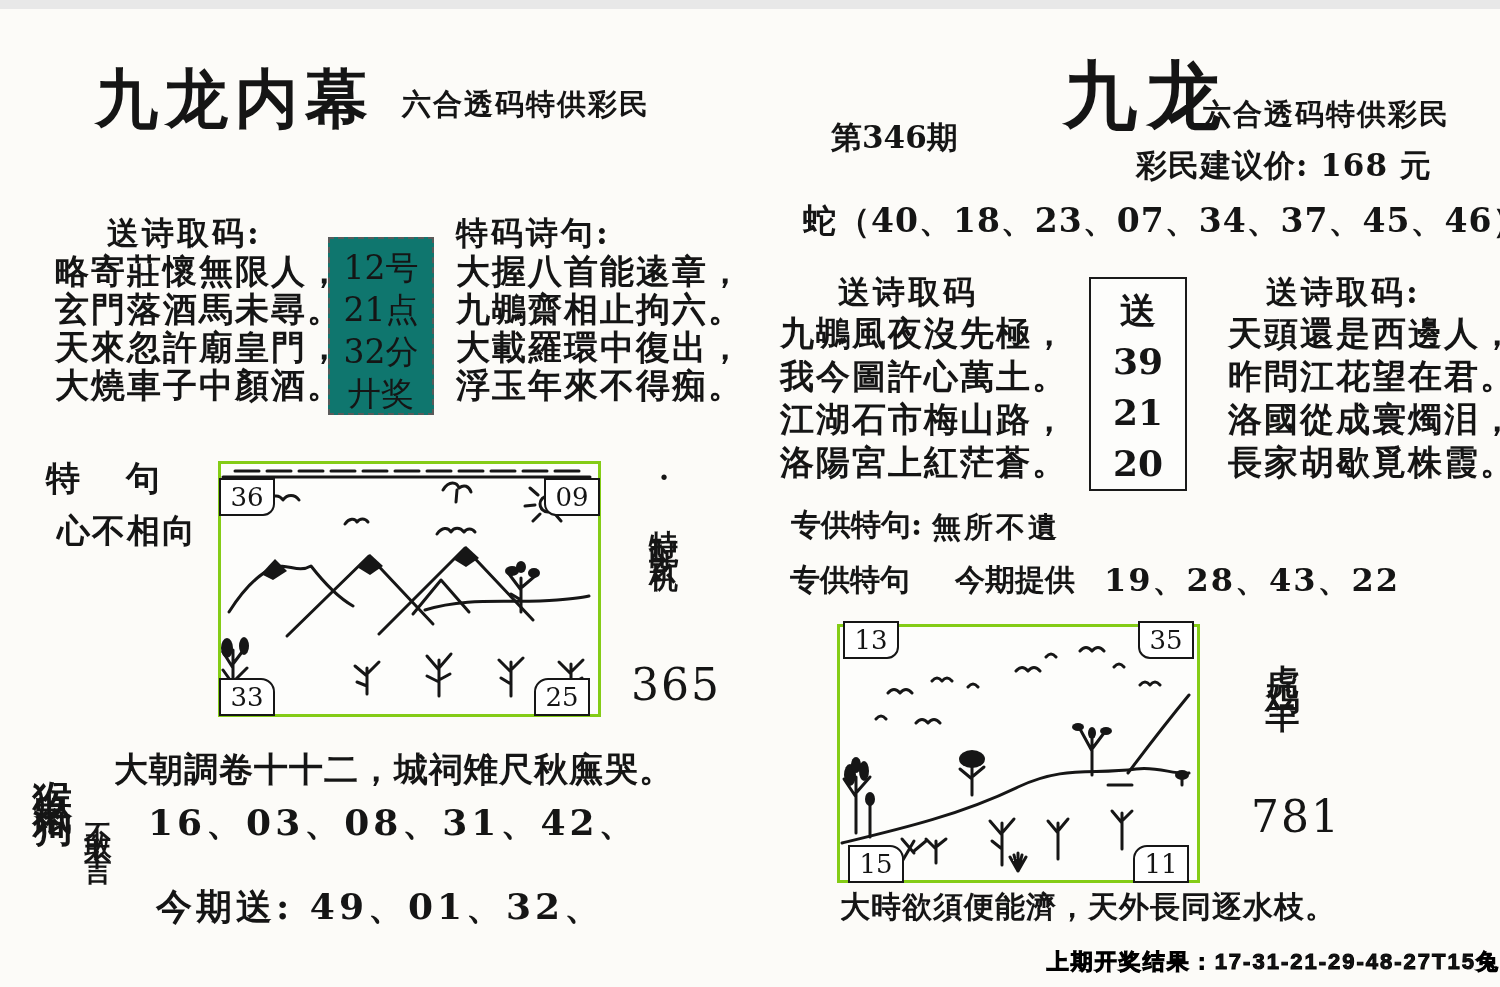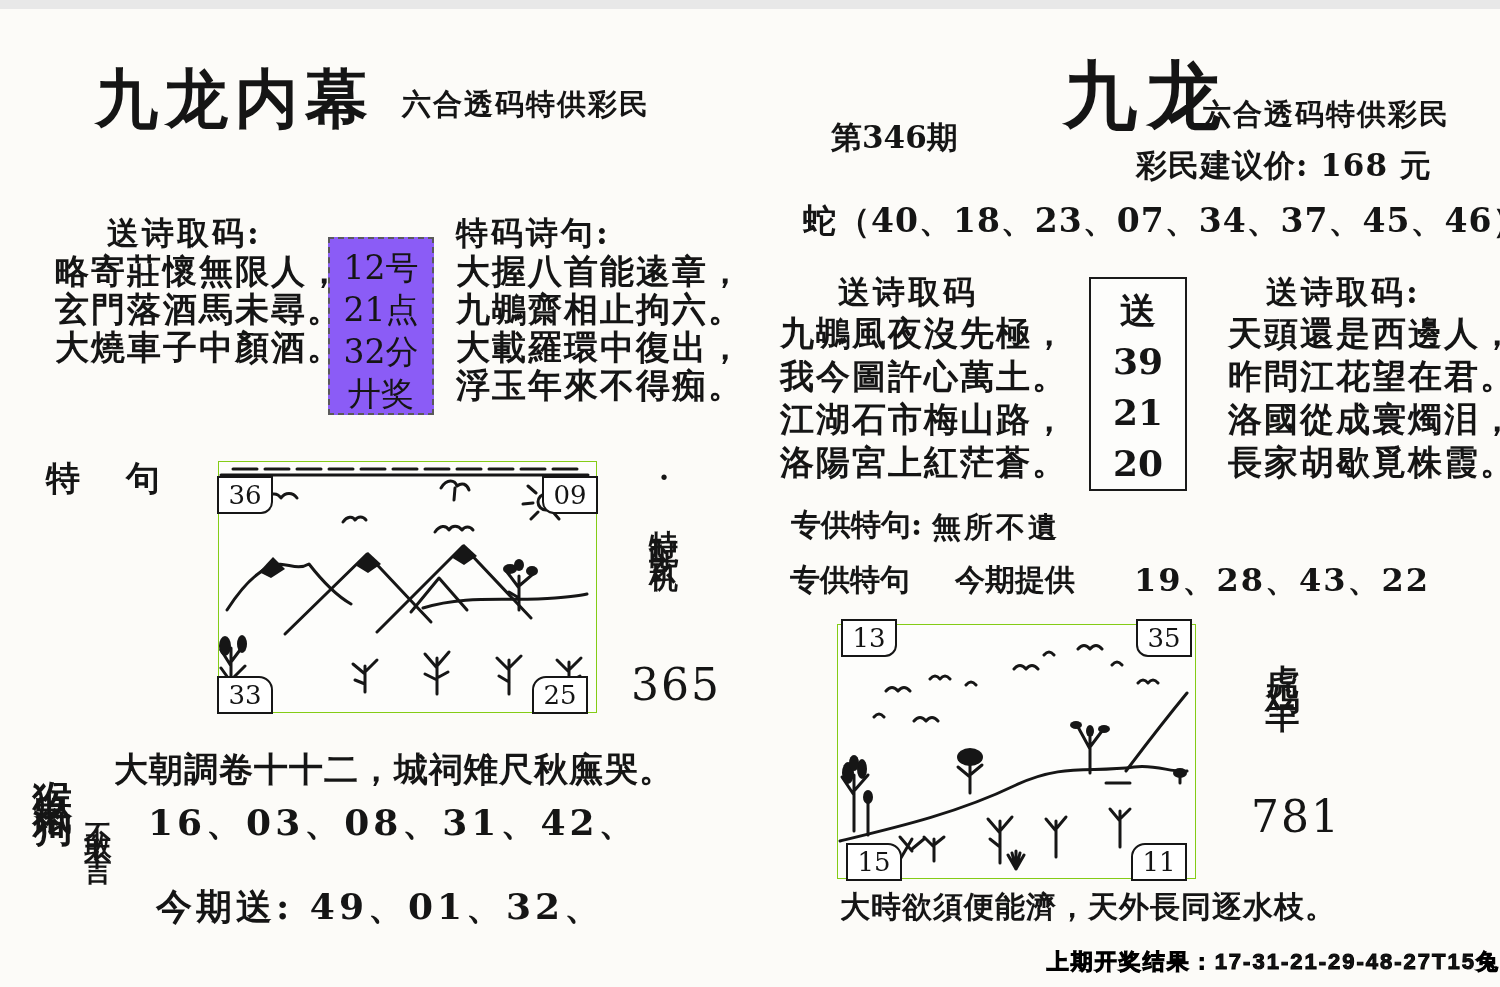--- a/index.html
+++ b/index.html
@@ -15,21 +15,21 @@
   .subtitle{font-size:29px;font-weight:800;letter-spacing:2px;}
   .issue{font-size:31px;font-weight:700;}
   .price{font-size:31px;font-weight:800;letter-spacing:1px;}
   .zodiacline{font-size:33px;font-weight:800;letter-spacing:1px;}
   
   .poem-title{font-size:32px;font-weight:800;letter-spacing:3px;}
   .poem{font-size:34px;font-weight:800;line-height:38px;letter-spacing:2px;}
   .poem2{font-size:34px;font-weight:800;line-height:43px;letter-spacing:2px;}
   
   .prize-box{
-    position:absolute;border:2px dashed #5a5a5a;background:#8b5cf6;
+    position:absolute;border:2px dashed #5a5a5a;background:#0f766e;
     text-align:center;font-size:33px;line-height:42px;font-weight:500;
     padding-top:8px;
   }
   .send-box{
     position:absolute;border:2px solid #1a1a1a;background:#fdfdfb;
     text-align:center;font-size:36px;line-height:51px;font-weight:600;
     padding-top:6px;
   }
   
   .vcol{position:absolute;writing-mode:vertical-rl;text-orientation:upright;}
@@ -48,21 +48,21 @@
   .provide{font-size:30px;font-weight:800;}
   .provide-nums{font-size:32px;font-weight:800;letter-spacing:2px;}
   .bline{font-size:34px;font-weight:800;letter-spacing:1px;}
   .numline{font-size:36px;font-weight:600;letter-spacing:4px;}
   .caption{font-size:30px;font-weight:800;letter-spacing:1px;}
   .footer{
     font-size:22px;font-weight:900;letter-spacing:2px;text-align:right;
     -webkit-text-stroke:1px #000;
   }
   
-  .drawbox{position:absolute;border:1px solid #84cc16;background:#fdfdfb;}
+  .drawbox{position:absolute;border:3px solid #84cc16;background:#fdfdfb;}
   .tab{
     position:absolute;background:#fff;border:2px solid #161616;
     min-width:52px;height:34px;display:flex;align-items:center;justify-content:center;
     font-size:26px;font-weight:500;font-family:"DejaVu Serif",serif;z-index:3;
   }
   .tab.tl{border-radius:0 0 12px 0;}
   .tab.tr{border-radius:0 0 0 12px;}
   .tab.bl{border-radius:0 14px 0 0;}
   .tab.br{border-radius:14px 0 0 0;}
   svg .s{fill:none;stroke:#161616;stroke-width:3;stroke-linecap:round;stroke-linejoin:round;}
@@ -79,20 +79,21 @@
   <div class="abs issue" style="left:831px;top:108px;">第346期</div>
   <div class="abs big-title2" style="left:1063px;top:38px;">九龙</div>
   <div class="abs subtitle" style="left:1202px;top:86px;">六合透码特供彩民</div>
   <div class="abs price" style="left:1136px;top:136px;text-align:center;">彩民建议价: 168 元</div>
   <div class="abs zodiacline" style="left:803px;top:190px;">蛇（40、18、23、07、34、37、45、46）猪</div>
 
   <div class="abs poem-title" style="left:107px;top:203px;">送诗取码:</div>
   <div class="abs poem" style="left:55px;top:243px;">
     <div>略寄莊懷無限人，</div>
     <div>玄門落酒馬未尋。</div>
+    <div>天來忽許廟皇門，</div>
     <div>大燒車子中顏酒。</div>
   </div>
 
   <div class="prize-box" style="left:328px;top:228px;width:102px;height:166px;">
     <div>12号</div>
     <div>21点</div>
     <div>32分</div>
     <div>廾奖</div>
   </div>
 
@@ -121,20 +122,21 @@
 
   <div class="abs poem-title" style="left:1266px;top:262px;">送诗取码:</div>
   <div class="abs poem2" style="left:1228px;top:303px;">
     <div>天頭還是西邊人，</div>
     <div>昨問江花望在君。</div>
     <div>洛國從成寰燭泪，</div>
     <div>長家胡歇覓株霞。</div>
   </div>
 
   <div class="abs teju" style="left:46px;top:447px;">特　句</div>
+  <div class="abs xinbuxiang heiti" style="left:57px;top:500px;">心不相向</div>
 
   <div class="drawbox" style="left:218px;top:452px;width:377px;height:250px;">
     <svg width="371" height="244" viewBox="0 0 371 244">
       <path class="s" d="M14,7 H366" stroke-width="9" stroke-dasharray="24 8"></path>
       <path class="s" d="M2,13 H369" stroke-width="2"></path>
       <path class="s" d="M8,148 C22,126 38,110 52,104 C66,98 76,110 90,102 C104,120 118,134 132,142"></path>
       <path class="f" d="M40,110 L54,95 L66,107 L52,116 Z"></path>
       <path class="s" d="M66,172 L148,92 L212,160"></path>
       <path class="f" d="M136,103 L149,90 L162,102 L149,111 Z"></path>
       <path class="s" d="M192,150 L220,116 L248,148"></path>
@@ -166,21 +168,21 @@
   </div>
 
   <div class="vcol tepei" style="left:644px;top:452px;height:185px;">·特配玄机</div>
   <div class="abs bignum" style="left:631px;top:650px;">365</div>
 
   <div class="abs sent-label" style="left:791px;top:496px;">专供特句:</div>
   <div class="abs sent-value" style="left:932px;top:499px;">無所不遺</div>
 
   <div class="abs provide" style="left:790px;top:551px;">专供特句</div>
   <div class="abs provide" style="left:955px;top:551px;">今期提供</div>
-  <div class="abs provide-nums" style="left:1134px;top:550px;">19、28、43、22</div>
+  <div class="abs provide-nums" style="left:1104px;top:550px;">19、28、43、22</div>
 
   <div class="drawbox" style="left:837px;top:615px;width:357px;height:253px;">
     <svg width="351" height="247" viewBox="0 0 351 247">
       <path class="s" d="M2,216 C60,202 120,188 178,160 C225,138 252,148 296,142 C318,139 334,148 349,146"></path>
       <path class="s" d="M288,146 C306,122 326,96 349,68"></path>
       <path class="s" stroke-width="4" d="M268,158 H292"></path>
       <path class="s" d="M48,66 q6,-7 12,0 q6,-7 12,0 M92,54 q5,-6 10,0 q5,-6 10,0 M128,60 q5,-6 10,0 M176,44 q6,-7 12,0 q6,-7 12,0 M206,30 q5,-6 10,0 M240,24 q6,-7 12,0 q6,-7 12,0 M274,40 q5,-6 10,0 M300,58 q5,-6 10,0 q5,-6 10,0 M36,92 q5,-6 10,0 M76,96 q6,-7 12,0 q6,-7 12,0"></path>
       <path class="s" stroke-width="5" d="M16,206 V150 M16,170 L4,152 M16,166 L30,150 M30,210 V176"></path>
       <ellipse class="f" cx="10" cy="148" rx="6" ry="11"></ellipse>
         <ellipse class="f" cx="24" cy="144" rx="5" ry="10"></ellipse>

